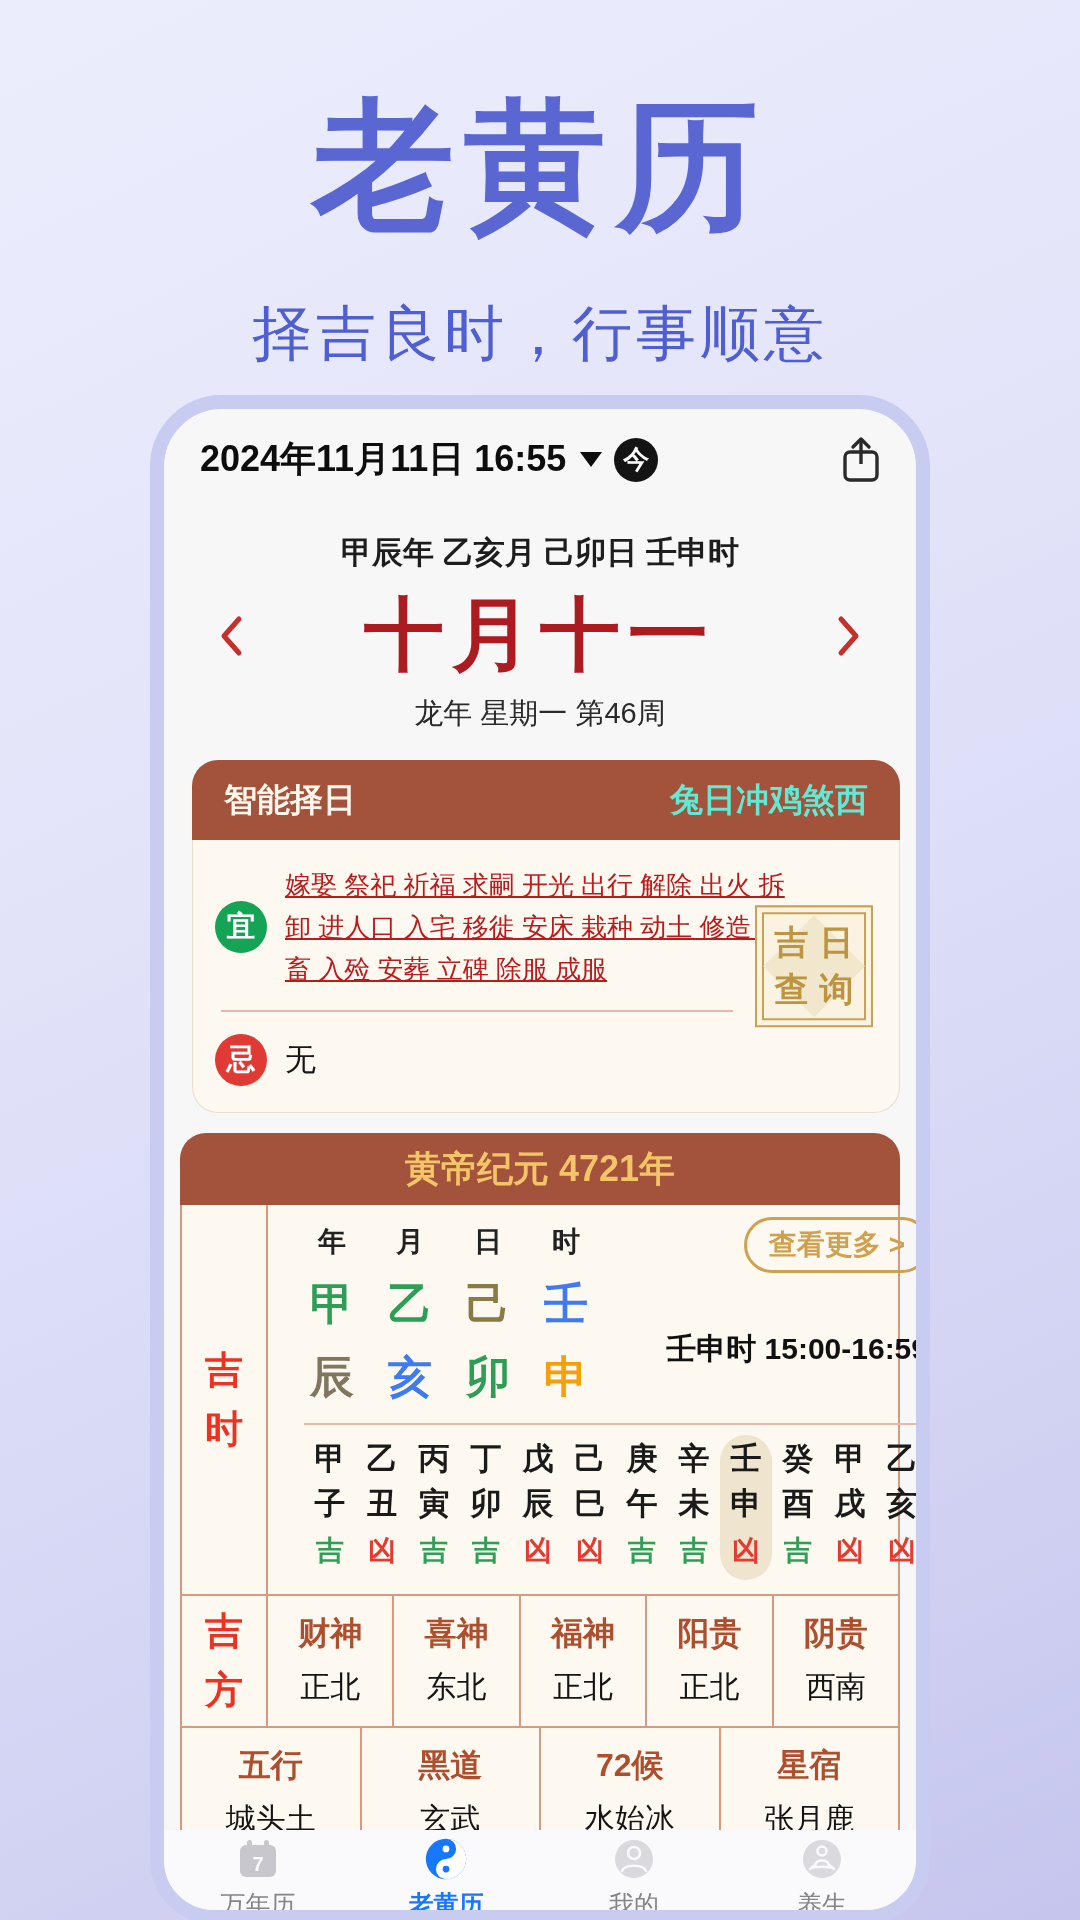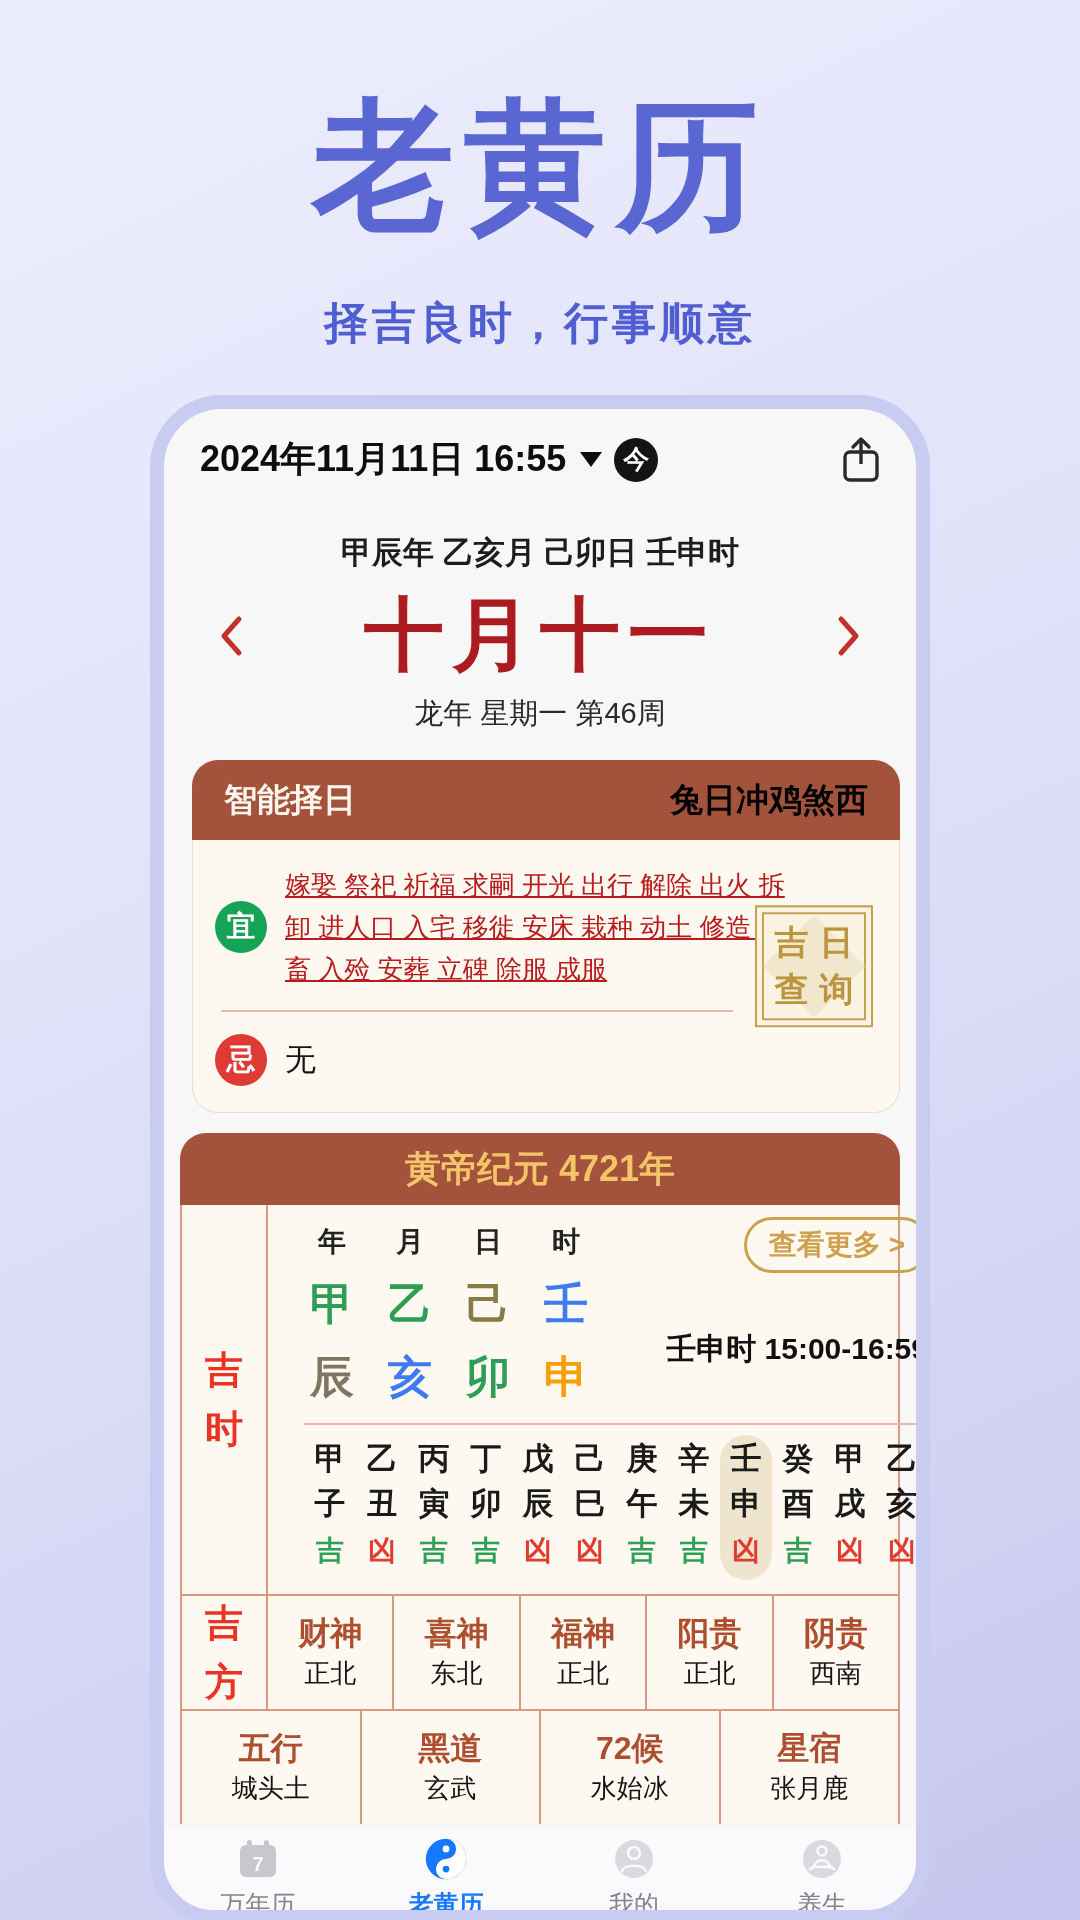--- a/index.html
+++ b/index.html
@@ -5,21 +5,21 @@
   * { margin:0; padding:0; box-sizing:border-box; }
   html,body { width:1080px; height:1920px; overflow:hidden; }
   body {
     font-family:"Liberation Sans", sans-serif;
     background:linear-gradient(155deg,#ecedfc 0%,#e2e3f9 40%,#d2d3f3 78%,#c5c5ee 100%);
     position:relative; color:#1c1c1c;
   }
   
   .hero-title { text-align:center; padding-top:72px; font-size:142px; font-weight:900;
     color:#5a66d2; letter-spacing:10px; }
-  .hero-slogan { text-align:center; margin-top:30px; font-size:44px; font-weight:700;
+  .hero-slogan { text-align:center; margin-top:30px; font-size:60px; font-weight:400;
     color:#4f5ed0; letter-spacing:4px; }
   
   .phone { position:absolute; left:150px; top:395px; width:780px; height:1529px;
     background:#f7f7f8; border:14px solid #c9ccf1; border-radius:72px 72px 64px 64px;
     overflow:hidden; }
   .p-inner { position:relative; width:100%; height:100%; }
   
   .p-header { display:flex; justify-content:space-between; align-items:center;
     padding:26px 34px 0 36px; }
   .date-group { display:flex; align-items:center; gap:12px; }
@@ -33,21 +33,21 @@
   .lunar-row { display:flex; align-items:center; justify-content:center; gap:120px; margin-top:16px; height:92px; }
   .lunar-date { font-family:"Liberation Serif", serif; font-size:80px; font-weight:700;
     color:#ab1b1f; letter-spacing:8px; }
   .chev { color:#c2312b; cursor:pointer; display:flex; align-items:center; }
   .week-line { text-align:center; margin-top:12px; font-size:29px; color:#2a2a2a; }
   
   .smart-card { margin:26px 16px 0;padding-left:12px; }
   .smart-head { background:#a3523c; border-radius:26px 26px 0 0; height:80px;
     display:flex; align-items:center; justify-content:space-between; padding:0 32px; }
   .smart-title { color:#fdf6ec; font-size:33px; font-weight:600; }
-  .chong-sha { color:#000000; font-size:33px; font-weight:700; }
+  .chong-sha { color:#5eead4; font-size:33px; font-weight:700; }
   .smart-body { background:#fdf9f0; border:1px solid #ecdccd; border-top:none;
     border-radius:0 0 26px 26px; padding:24px 26px 26px 22px; position:relative; }
   .yi-row { display:flex; align-items:center; gap:18px; }
   .badge { width:52px; height:52px; border-radius:50%; color:#fff; font-size:29px; font-weight:700;
     display:flex; align-items:center; justify-content:center; flex:0 0 52px; }
   .badge-yi { background:#15a356; }
   .badge-ji { background:#e03a34; }
   .yi-text { width:520px; font-size:26px; line-height:1.62; color:#b91c1c; font-weight:500;text-decoration:underline; }
   .smart-divider { height:2px; background:#e8b9aa; margin:20px 140px 22px 6px; }
   .ji-row { display:flex; align-items:center; gap:18px; }
@@ -87,21 +87,21 @@
     padding:8px 0 10px; cursor:pointer; }
   .hour-col.hl { background:#efe5cf; border-radius:36px; }
   .hour-col .hz { font-size:31px; color:#1a1a1a; font-weight:600; line-height:1.05; }
   .luck-g { color:#2f9e57; font-size:28px; font-weight:700; }
   .luck-r { color:#e23b30; font-size:28px; font-weight:700; }
   .row-b { display:flex; border-top:2px solid #d79a80; }
   .dir-cells { flex:1; display:flex; }
   .dir-cell { flex:1; border-left:2px solid #d79a80; padding:16px 12px 18px; text-align:center; }
   .dir-cell:first-child { border-left:none; }
   .cell-name { color:#ad4f2f; font-size:32px; font-weight:700; }
-  .cell-val { color:#141414; font-size:26px; margin-top:0; }
+  .cell-val { color:#141414; font-size:30px; margin-top:11px; }
   .row-c { display:flex; border-top:2px solid #d79a80; }
   .attr-cell { flex:1; border-left:2px solid #d79a80; padding:16px 0 18px; text-align:center; }
   .attr-cell:first-child { border-left:none; }
   
   .tabbar { position:absolute; left:0; right:0; bottom:0; height:80px; background:#fafafc;
     display:flex; padding-top:8px; }
   .tab { flex:1; display:flex; flex-direction:column; align-items:center; gap:8px; cursor:pointer; }
   .tab-label { font-size:25px; color:#84848a; }
   .tab.active .tab-label { color:#1677ff; font-weight:600; }
   svg { display:block; }

